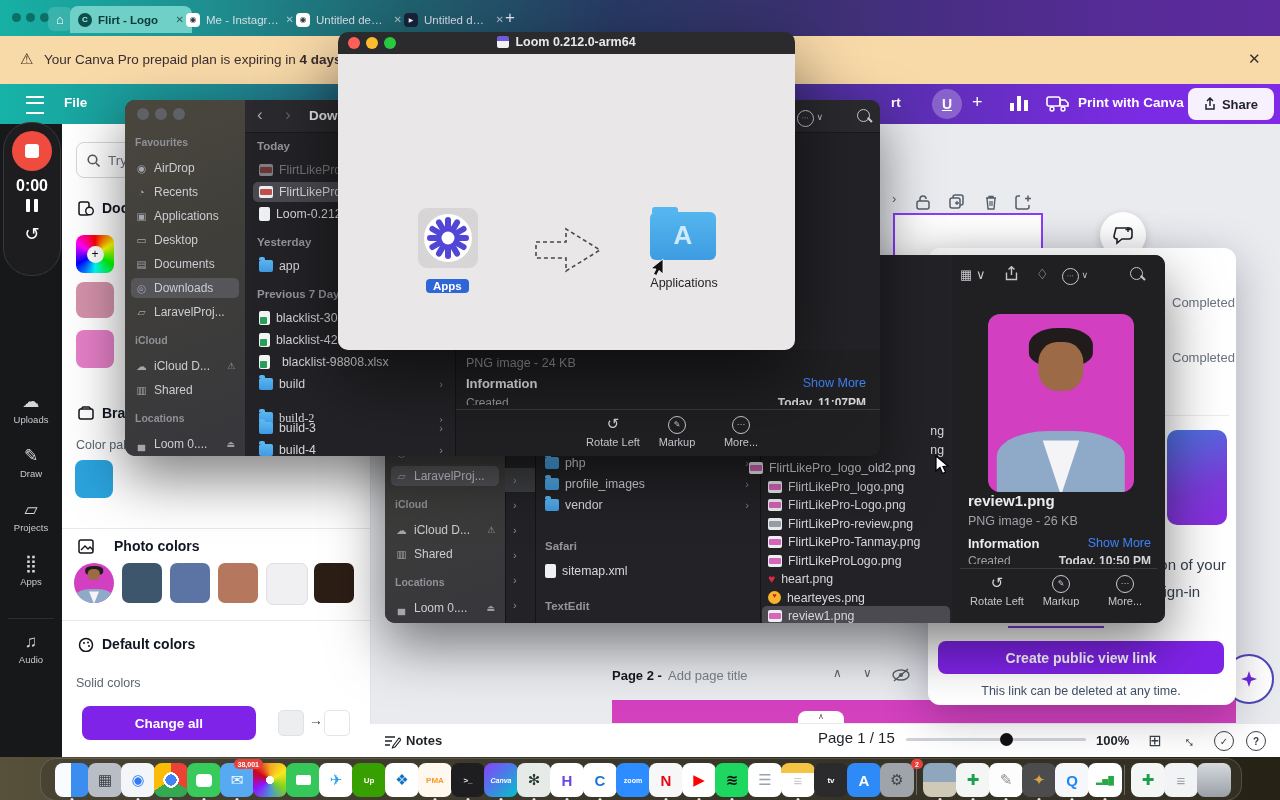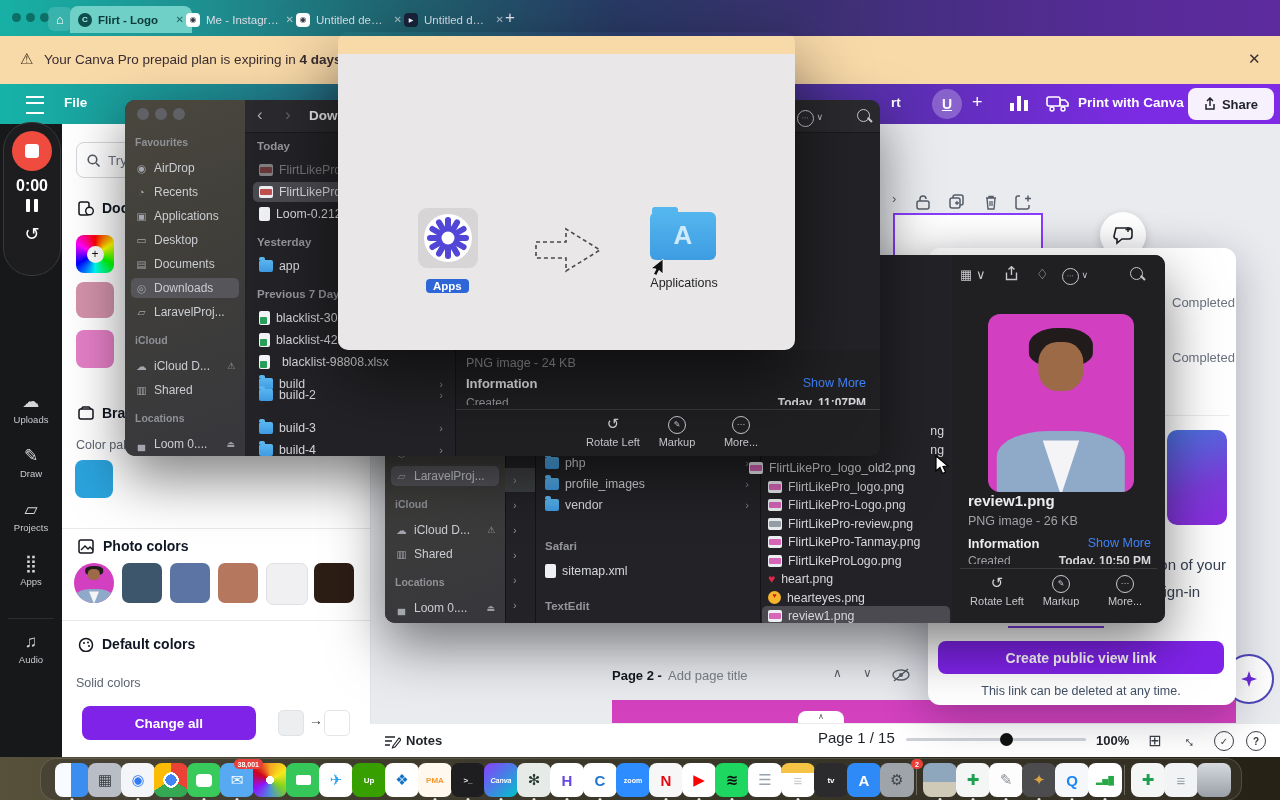--- a/index.html
+++ b/index.html
@@ -250,21 +250,21 @@
     <div class="abs flex" style="left:16px;top:281px;gap:8px">
       <svg width="16" height="14">
           <rect x="1" y="3" width="14" height="10" rx="2" fill="none" stroke="#13161c" stroke-width="1.5"></rect>
           <path d="M3 3 L5 1 h6 l2 2" fill="none" stroke="#13161c" stroke-width="1.4"></path>
         </svg>
       <span class="ptitle">Brand Kit</span>
     </div>
     <span class="abs plabel" style="left:14px;top:314px">Color palette</span>
     <div class="swatch" id="brandsw" style="left: 13px; top: 336px; width: 38px; height: 38px; background: rgb(43, 163, 221);"></div>
     <div class="abs" style="left:0;top:404px;width:308px;height:1px;background:#e7e9ec"></div>
-    <div class="abs flex" style="left:16px;top:414px;gap:9px">
+    <div class="abs flex" style="left:16px;top:414px;gap:20px">
       <svg width="16" height="15">
           <rect x="1" y="1" width="14" height="13" rx="2" fill="none" stroke="#13161c" stroke-width="1.5"></rect>
           <path d="M3 11 l4-4 3 3 2-2 3 3" fill="none" stroke="#13161c" stroke-width="1.3"></path>
         </svg>
       <span class="ptitle">Photo colors</span>
     </div>
     <div class="abs man" style="left:12px;top:439px;width:40px;height:40px;border-radius:50%">
         <i class="hair"></i>
         <i class="face"></i>
         <i class="coat"></i>
@@ -740,21 +740,21 @@
         </div>
         <div class="frow" style="position: absolute; left: 128px; top: 252px; width: 196px; gap: 12px;">
           <span class="fic fic-xlsx"></span>
           <span class="fl">blacklist-98808.xlsx</span>
         </div>
         <div class="frow" style="position: absolute; left: 128px; top: 274px; width: 196px;">
           <span class="fic fic-folder"></span>
           <span class="fl">build</span>
           <span class="chv">›</span>
         </div>
-        <div class="frow" style="position: absolute; left: 128px; top: 285px; width: 196px;">
+        <div class="frow" style="position: absolute; left: 128px; top: 308px; width: 196px; font-family: Liberation Serif, serif;">
           <span class="fic fic-folder"></span>
           <span class="fl">build-2</span>
           <span class="chv">›</span>
         </div>
         <div class="frow" style="position: absolute; left: 128px; top: 318px; width: 196px;">
           <span class="fic fic-folder"></span>
           <span class="fl">build-3</span>
           <span class="chv">›</span>
         </div>
         <div class="frow" style="position: absolute; left: 128px; top: 340px; width: 196px;">
@@ -776,20 +776,29 @@
           <div class="actlbl" style="position: absolute; left: 117px; top: 86px;">Rotate Left</div>
           <div style="position: absolute; left: 181px; top: 65px; width: 80px; text-align: center;"><span class="circ" style="width: 16px; height: 16px; font-size: 8px;">✎</span></div>
           <div class="actlbl" style="position: absolute; left: 181px; top: 86px;">Markup</div>
           <div style="position: absolute; left: 245px; top: 65px; width: 80px; text-align: center;"><span class="circ" style="width: 16px; height: 16px; font-size: 8px; letter-spacing: 0.5px;">⋯</span></div>
           <div class="actlbl" style="position: absolute; left: 245px; top: 86px;">More...</div>
         </div>
     </div>
   </div>
 
   <div id="loomwin">
+    <div id="loomtitle">
+      <span class="tl" style="left:10px;background:#ff5f57"></span>
+      <span class="tl" style="left:28px;background:#febc2e"></span>
+      <span class="tl" style="left:46px;background:#28c840"></span>
+      <div style="position:absolute;left:0;right:0;top:3px;display:flex;justify-content:center;align-items:center;gap:6px">
+        <span class="dmgic"></span>
+        <span style="color:#e8e8ea;font-weight:700;font-size:12.5px">Loom 0.212.0-arm64</span>
+      </div>
+    </div>
     <div id="loombody">
       <div class="abs" style="left:80px;top:154px;width:60px;height:60px;border-radius:9px;background:#d7d5d6;display:flex;align-items:center;justify-content:center">
         <svg width="52" height="52" viewBox="0 0 52 52">
           <circle cx="26" cy="26" r="24" fill="#fff"></circle>
           <g fill="#5246d6">
             <rect x="23" y="5" width="6" height="42" rx="3"></rect>
             <rect x="23" y="5" width="6" height="42" rx="3" transform="rotate(30 26 26)"></rect>
             <rect x="23" y="5" width="6" height="42" rx="3" transform="rotate(60 26 26)"></rect>
             <rect x="23" y="5" width="6" height="42" rx="3" transform="rotate(90 26 26)"></rect>
             <rect x="23" y="5" width="6" height="42" rx="3" transform="rotate(120 26 26)"></rect>

